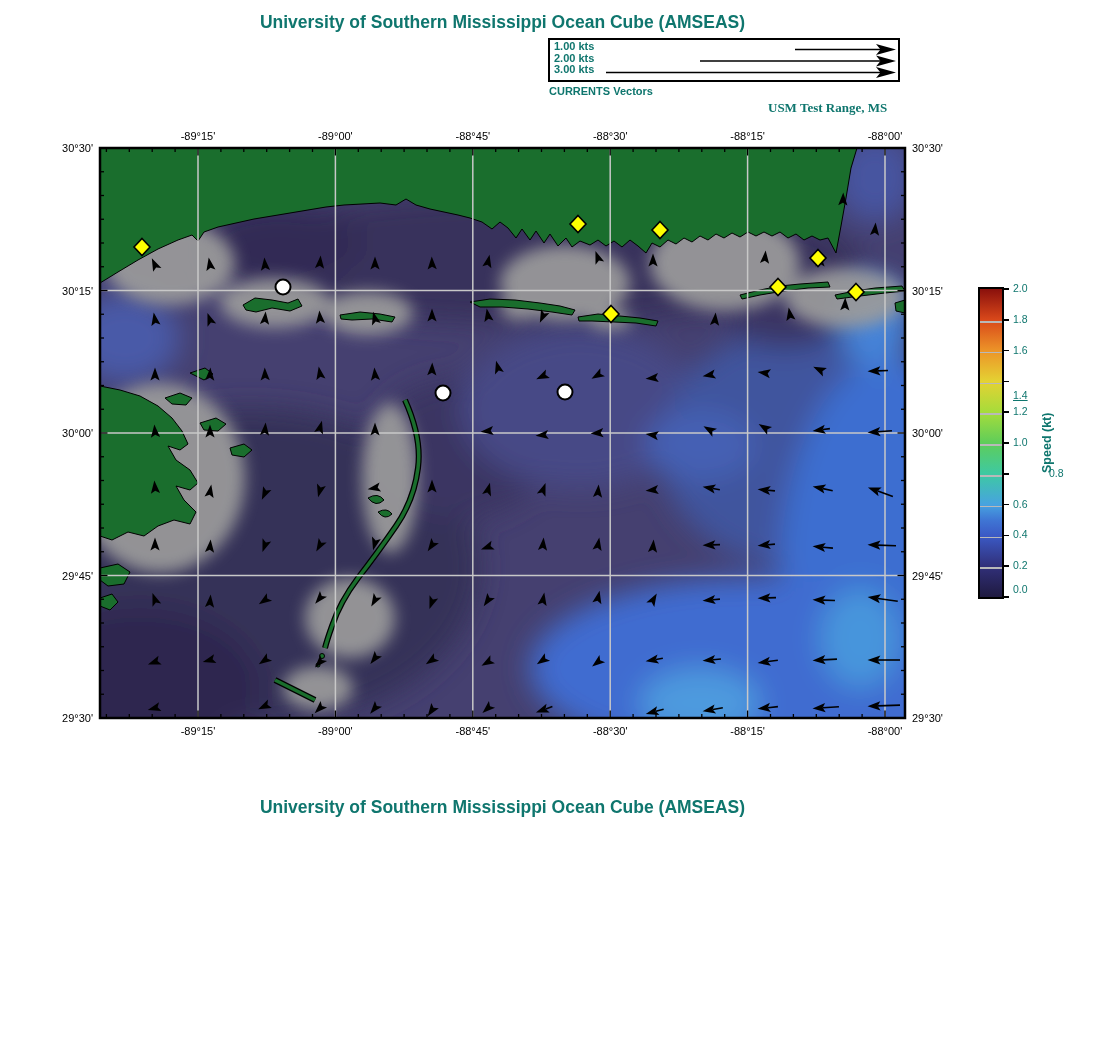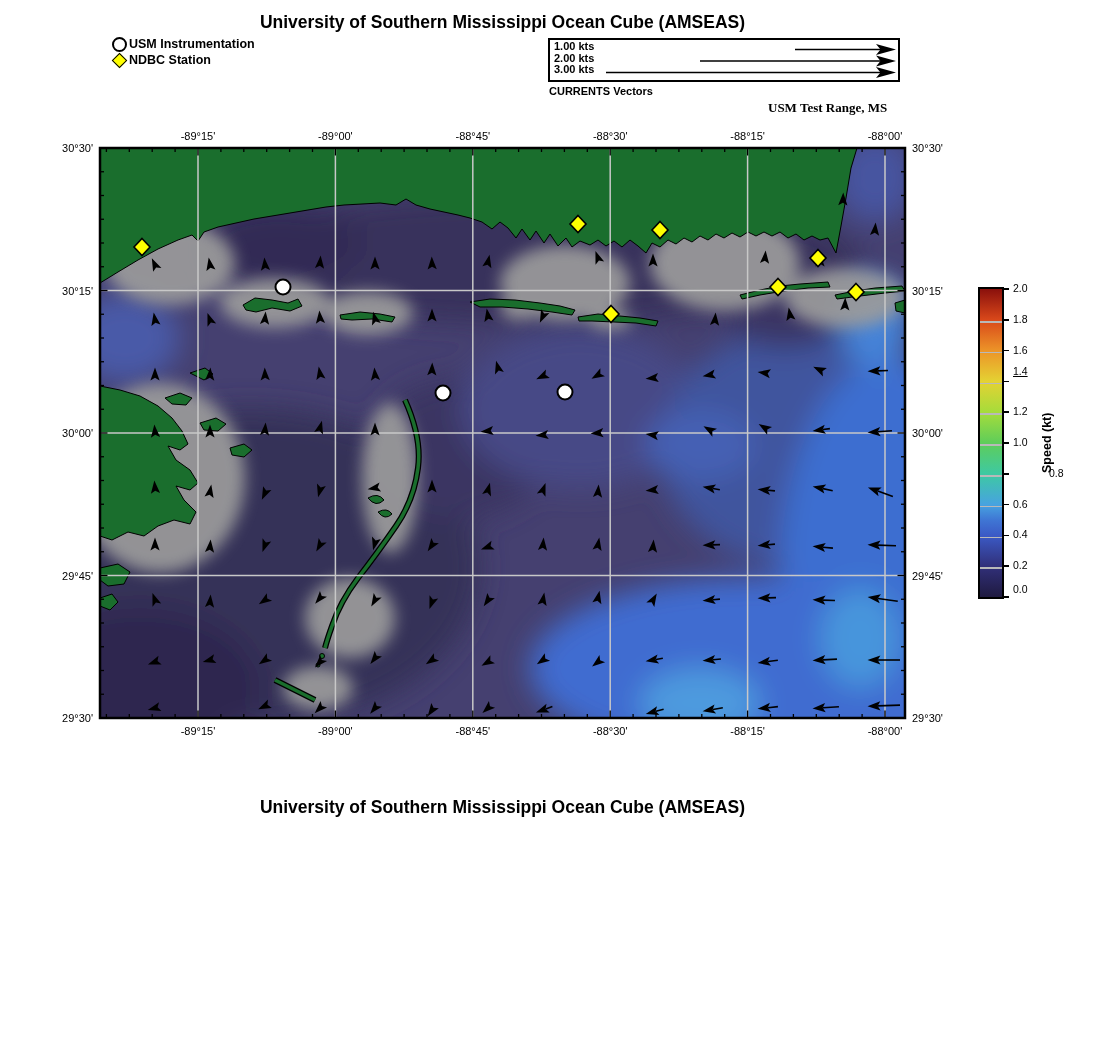--- a/index.html
+++ b/index.html
@@ -1,17 +1,17 @@
 <!DOCTYPE html>
 <html><head>
 <meta charset="utf-8">
 <style>
   html,body{margin:0;padding:0;background:#fff;}
   #canvas{position:relative;width:1100px;height:1050px;background:#fff;overflow:hidden;
-          font-family:"Liberation Sans",sans-serif;color:#000000;}
+          font-family:"Liberation Sans",sans-serif;color:#0f766e;}
   .ttl{position:absolute;left:0;width:1005px;text-align:center;font-weight:bold;
        font-size:17.5px;font-family:"Liberation Sans",sans-serif;}
   #title-top{top:12px;}
   #title-bottom{top:797px;}
   #subtitle{position:absolute;left:0;width:1005px;top:99px;text-align:center;
             font-family:"Liberation Serif",serif;font-weight:bold;font-size:16.5px;}
   #range-label{position:absolute;left:768px;top:100px;font-family:"Liberation Serif",serif;
                font-weight:bold;font-size:13px;}
   #legend{position:absolute;left:109px;top:36px;}
   .leg-row{display:flex;align-items:center;height:16px;}
@@ -32,34 +32,20 @@
   #cb-label{position:absolute;left:1040px;top:287px;height:312px;writing-mode:vertical-rl;
             transform:rotate(180deg);text-align:center;font-weight:bold;font-size:12.5px;}
 </style>
 </head>
 <body>
 
 <div id="canvas">
 
   <div class="ttl" id="title-top">University of Southern Mississippi Ocean Cube (AMSEAS)</div>
 
-  <div id="legend">
-    <div class="leg-row">
-      <span class="leg-ic">
-          <span class="leg-circle"></span>
-        </span>
-      <span class="leg-txt">USM Instrumentation</span>
-    </div>
-    <div class="leg-row">
-      <span class="leg-ic">
-          <span class="leg-diamond"></span>
-        </span>
-      <span class="leg-txt">NDBC Station</span>
-    </div>
-  </div>
 
   <div id="vbox">
     <svg id="vbox-svg" width="348" height="40">
         <line x1="245" y1="9.5" x2="332" y2="9.5" stroke="#000" stroke-width="1.5"></line>
         <g transform="translate(334,9.5)" fill="#000">
           <path d="M12,0 L-8,5.5 L-3.5,0 L-8,-5.5 Z"></path>
         </g>
         <line x1="150" y1="21" x2="332" y2="21" stroke="#000" stroke-width="1.5"></line>
         <g transform="translate(334,21)" fill="#000">
           <path d="M12,0 L-8,5.5 L-3.5,0 L-8,-5.5 Z"></path>
@@ -733,21 +719,21 @@
         <div class="cb-txt" style="top: 241.4px;">0.4</div>
         <div class="cb-tick" style="top: 216.85px;"></div>
         <div class="cb-txt" style="top: 210.6px;">0.6</div>
         <div class="cb-tick" style="top: 186.05px;"></div>
         <div class="cb-txt" style="top: 179.8px; padding-left: 36px;">0.8</div>
         <div class="cb-tick" style="top: 155.25px;"></div>
         <div class="cb-txt" style="top: 149px;">1.0</div>
         <div class="cb-tick" style="top: 124.45px;"></div>
         <div class="cb-txt" style="top: 118.2px;">1.2</div>
         <div class="cb-tick" style="top: 93.65px;"></div>
-        <div class="cb-txt" style="top: 78px; text-decoration: underline;">1.4</div>
+        <div class="cb-txt" style="top: 102px; text-decoration: underline;">1.4</div>
         <div class="cb-tick" style="top: 62.85px;"></div>
         <div class="cb-txt" style="top: 56.6px;">1.6</div>
         <div class="cb-tick" style="top: 32.05px;"></div>
         <div class="cb-txt" style="top: 25.8px;">1.8</div>
         <div class="cb-tick" style="top: 1.25px;"></div>
         <div class="cb-txt" style="top: -5px;">2.0</div>
       </div>
   </div>
   <div id="cb-label">Speed (kt)</div>
 

